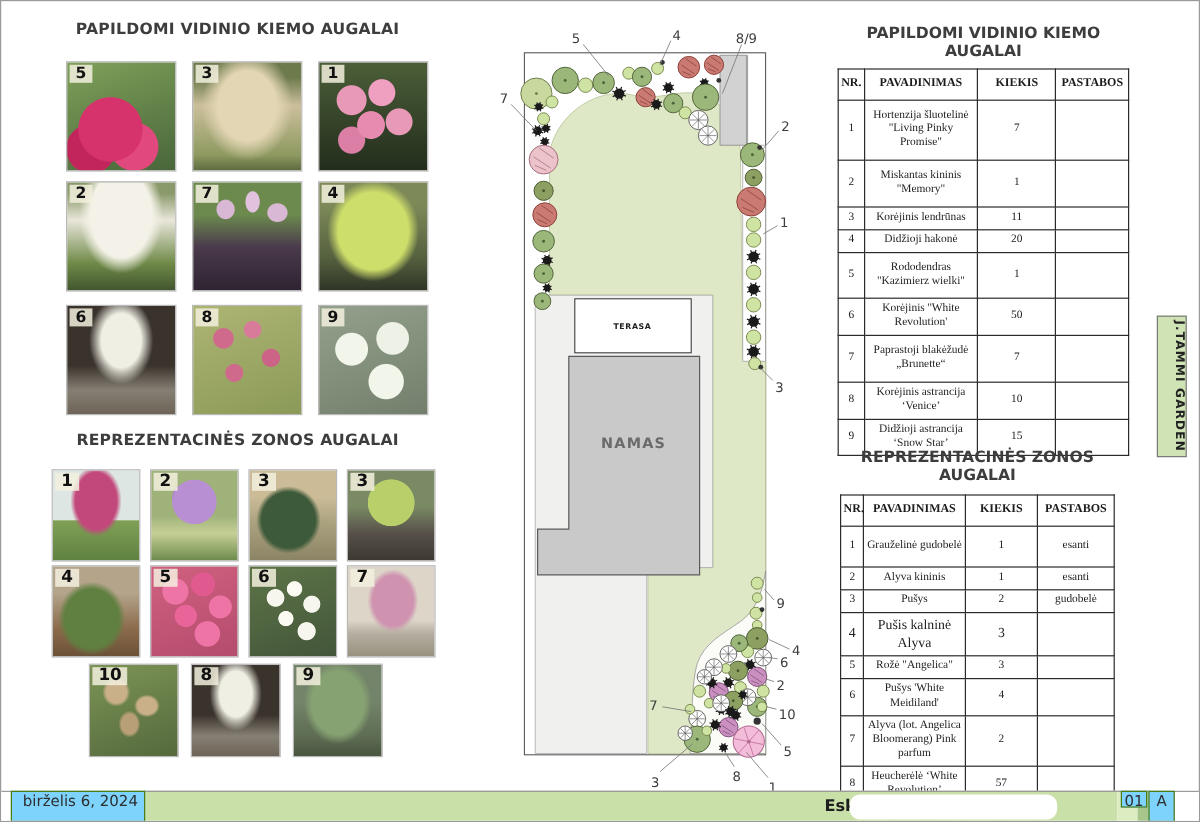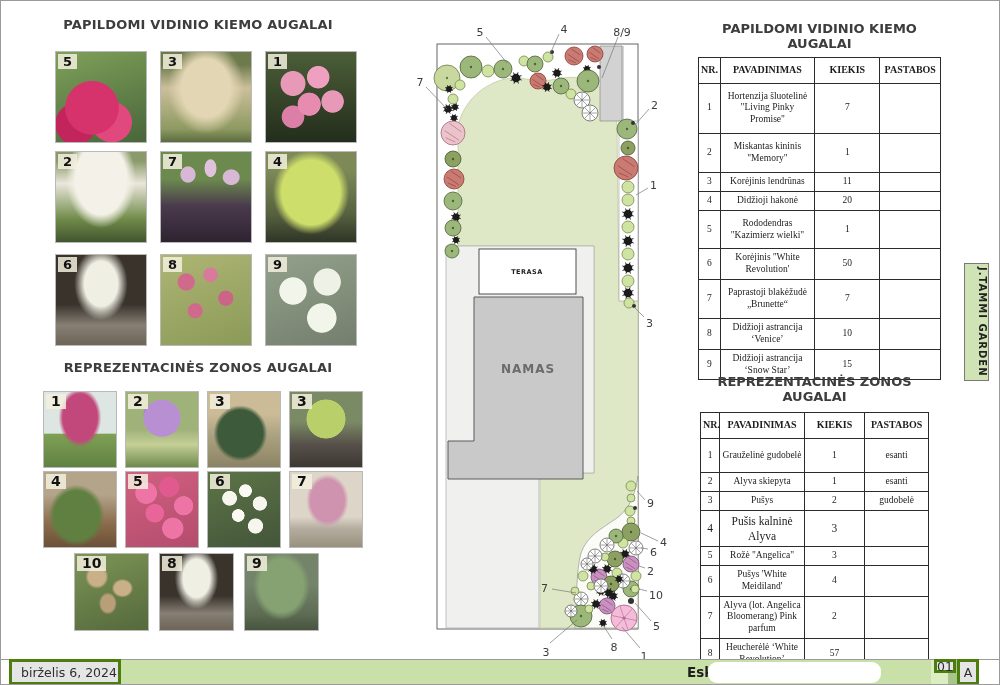--- a/index.html
+++ b/index.html
@@ -38,22 +38,22 @@
   
   .tbl-wrap{position:absolute;}
   table{border-collapse:collapse;width:100%;table-layout:fixed;}
   td,th{border:1px solid #2b2b2b;font-family:"Liberation Serif",serif;font-size:9.5px;
         text-align:center;vertical-align:middle;padding:3px 2px;color:#1c1c1c;line-height:1.25;}
   th{font-size:10px;font-weight:bold;padding:6px 2px;}
   tr.lg td{font-size:11.5px;}
   tr.tall td{padding:11px 2px;}
   tr.med td{padding:7px 2px;}
   
-  .foot-cell{position:absolute;background:#e5e5e5;border:3px solid #4d7c0f;box-sizing:border-box;
-             font-size:12.5px;color:#2e2e2e;display:flex;align-items:center;}
+  .foot-cell{position:absolute;background:#7dd3fc;border:1px solid #4d7c0f;box-sizing:border-box;
+             font-size:12.5px;color:#2e2e2e;display:flex;align-items:flex-start;}
   .foot-band{position:absolute;background:#c9e0a9;border-top:1px solid #9a9a9a;border-bottom:1px solid #9a9a9a;}
   .foot-eskizas{position:absolute;font-weight:bold;font-size:13.5px;color:#1e1e1e;}
   .redact{position:absolute;background:#fff;border-radius:9px;}
   .side-tab{position:absolute;background:#cfe3b5;border:1px solid #7a7a7a;box-sizing:border-box;
             writing-mode:vertical-rl;text-align:center;font-weight:bold;font-size:10px;
             letter-spacing:1px;color:#222;}
   
   .callout-text{font-family:"DejaVu Sans",sans-serif;font-size:11px;fill:#3c3c3c;}
   .plan-big-label{font-family:"DejaVu Sans",sans-serif;font-size:12px;font-weight:bold;fill:#6b6b6b;letter-spacing:1px;}
   .plan-small-label{font-family:"DejaVu Sans",sans-serif;font-size:6.5px;font-weight:bold;fill:#222;letter-spacing:.5px;}
@@ -848,21 +848,21 @@
             <td></td>
           </tr>
           <tr class="med">
             <td>7</td>
             <td>Paprastoji blakėžudė „Brunette“</td>
             <td>7</td>
             <td></td>
           </tr>
           <tr>
             <td>8</td>
-            <td>Didžioji astrancija ‘Venice’</td>
+            <td>Korėjinis astrancija ‘Venice’</td>
             <td>10</td>
             <td></td>
           </tr>
           <tr>
             <td>9</td>
             <td>Didžioji astrancija ‘Snow Star’</td>
             <td>15</td>
             <td></td>
           </tr>
         </tbody>
@@ -888,21 +888,21 @@
         </thead>
       <tbody>
           <tr class="tall">
             <td>1</td>
             <td>Grauželinė gudobelė</td>
             <td>1</td>
             <td>esanti</td>
           </tr>
           <tr>
             <td>2</td>
-            <td>Alyva skiepyta</td>
+            <td>Alyva kininis</td>
             <td>1</td>
             <td>esanti</td>
           </tr>
           <tr>
             <td>3</td>
             <td>Pušys</td>
             <td>2</td>
             <td>gudobelė</td>
           </tr>
           <tr class="lg">

